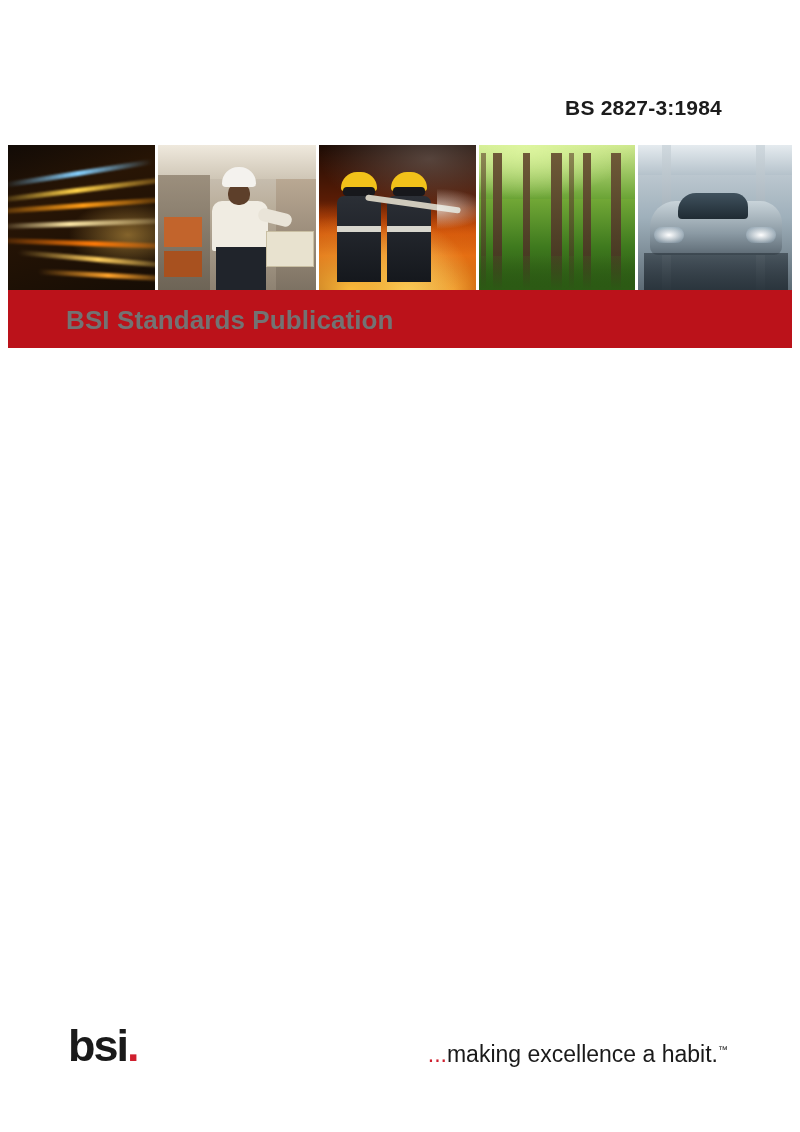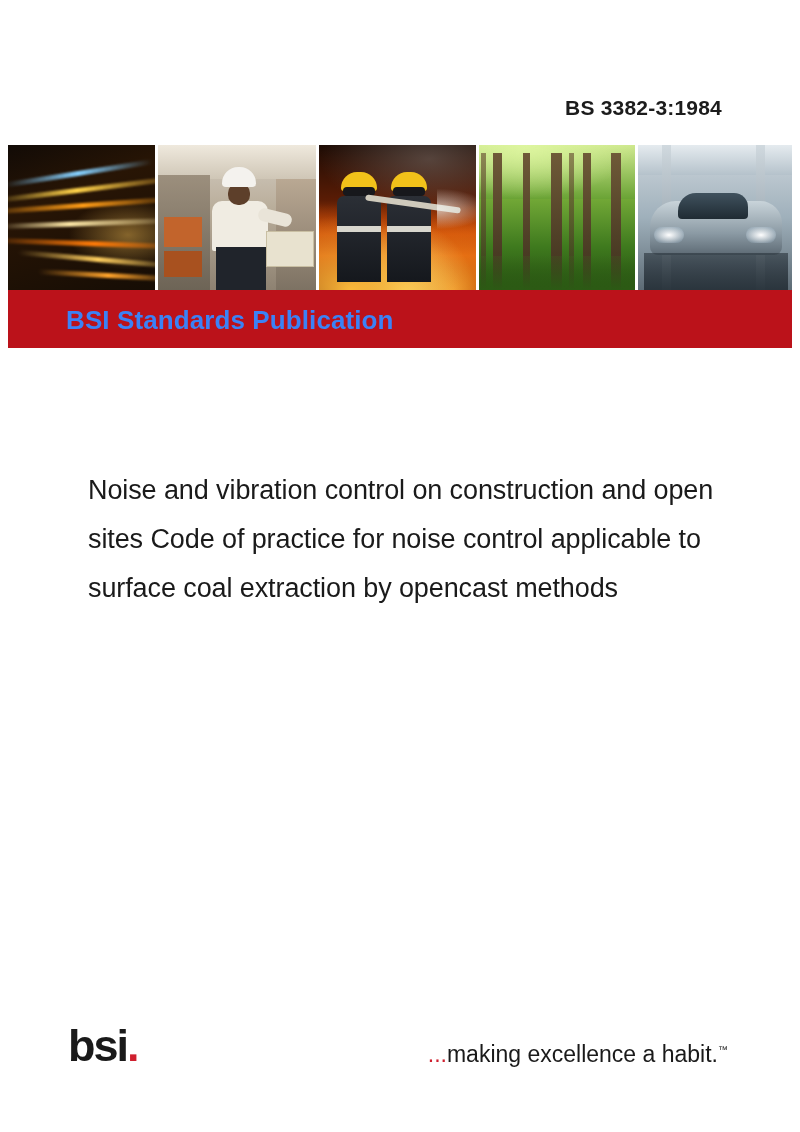--- a/index.html
+++ b/index.html
@@ -252,21 +252,21 @@
     width: 784px;
     height: 58px;
     background: #bb121a;
   }
   .red-band-text {
     position: absolute;
     left: 66px;
     top: 305px;
     font-size: 26px;
     font-weight: 700;
-    color: #3b82f6;
+    color: #737373;
     letter-spacing: 0.1px;
     white-space: nowrap;
   }
 
   
   .title {
     position: absolute;
     left: 88px;
     top: 466px;
     width: 650px;
@@ -303,21 +303,21 @@
   .tagline .tm {
     font-size: 10px;
     vertical-align: super;
   }
 </style>
 </head>
 <body>
 
 <div class="page">
 
-  <div class="std-number">BS 3382-3:1984</div>
+  <div class="std-number">BS 2827-3:1984</div>
 
   <div class="photo-strip">
 
     <div class="photo photo-lights">
       <div class="glow"></div>
       <div class="streak s6"></div>
       <div class="streak s1"></div>
       <div class="streak s2"></div>
       <div class="streak s3"></div>
       <div class="streak s4"></div>
@@ -379,21 +379,20 @@
       <div class="lamp-l"></div>
       <div class="lamp-r"></div>
       <div class="shadow"></div>
     </div>
 
   </div>
 
   <div class="red-band"></div>
   <div class="red-band-text">BSI Standards Publication</div>
 
-  <div class="title">Noise and vibration control on construction and open sites Code of practice for noise control applicable to surface coal extraction by opencast methods</div>
 
   <div class="logo">
     <span>bsi</span><span class="dot">.</span>
   </div>
 
   <div class="tagline">
     <span class="lead">...</span><span>making excellence a habit.</span><span class="tm">™</span>
   </div>
 
 </div>

